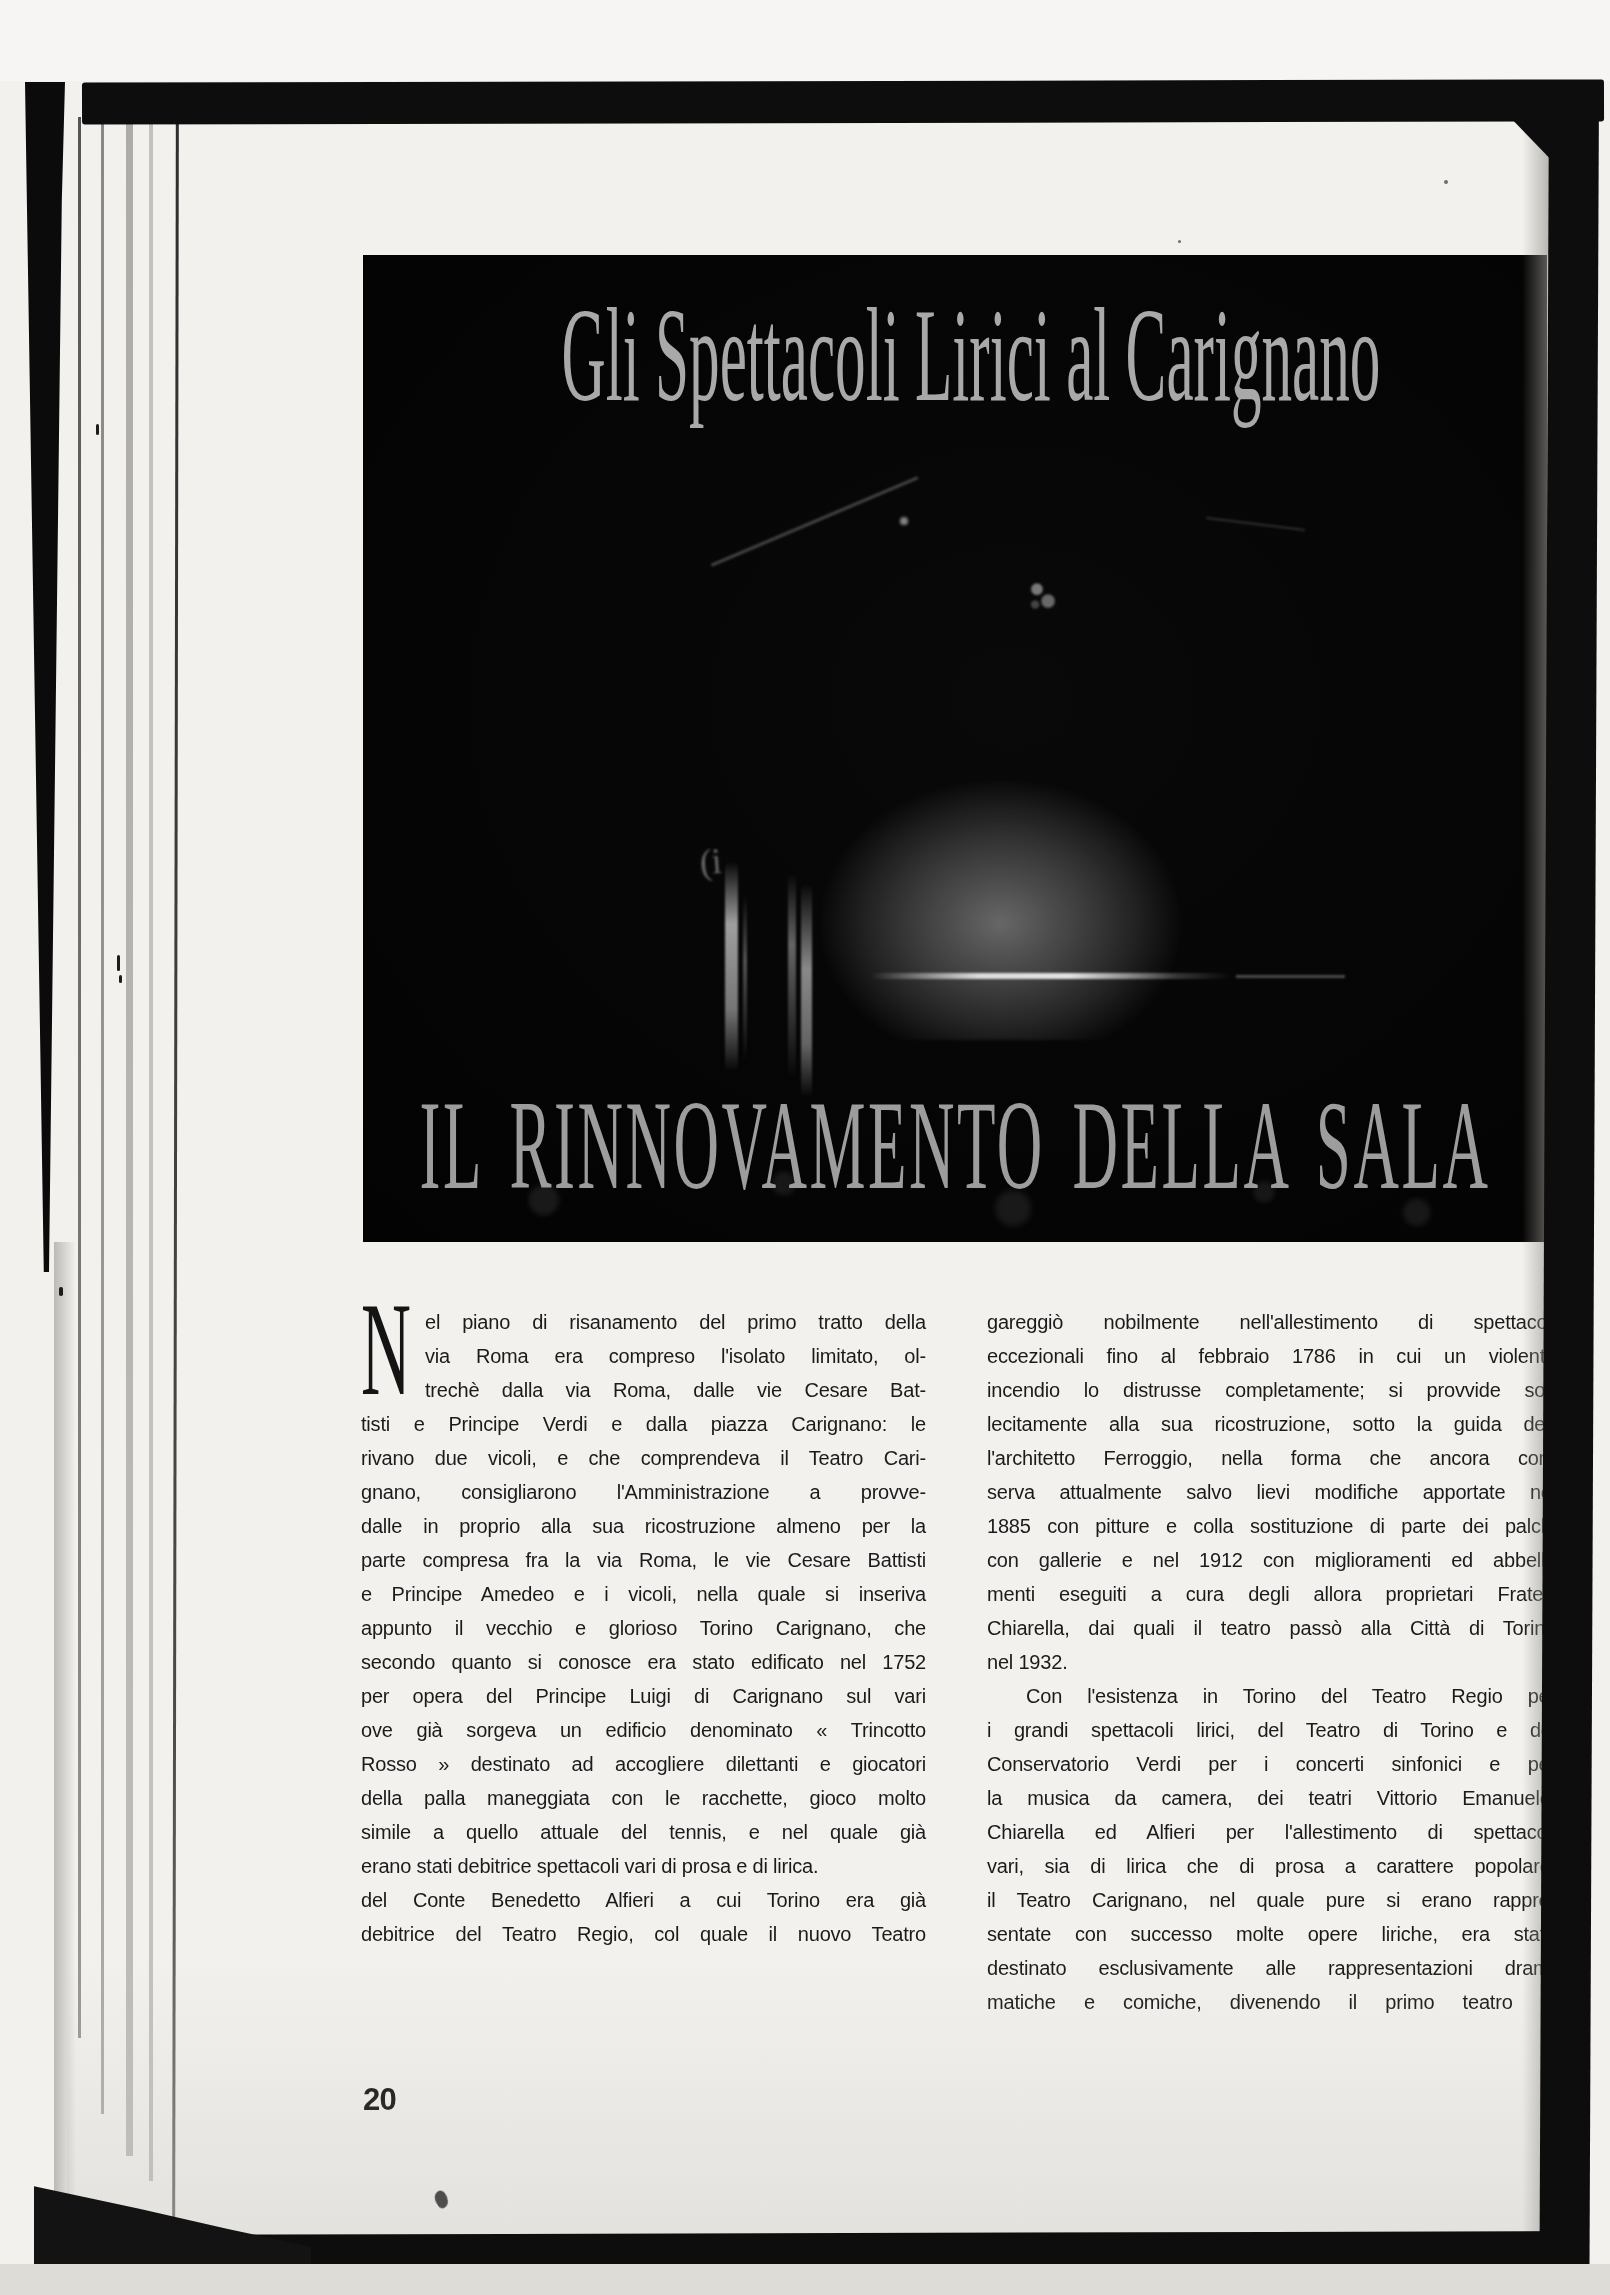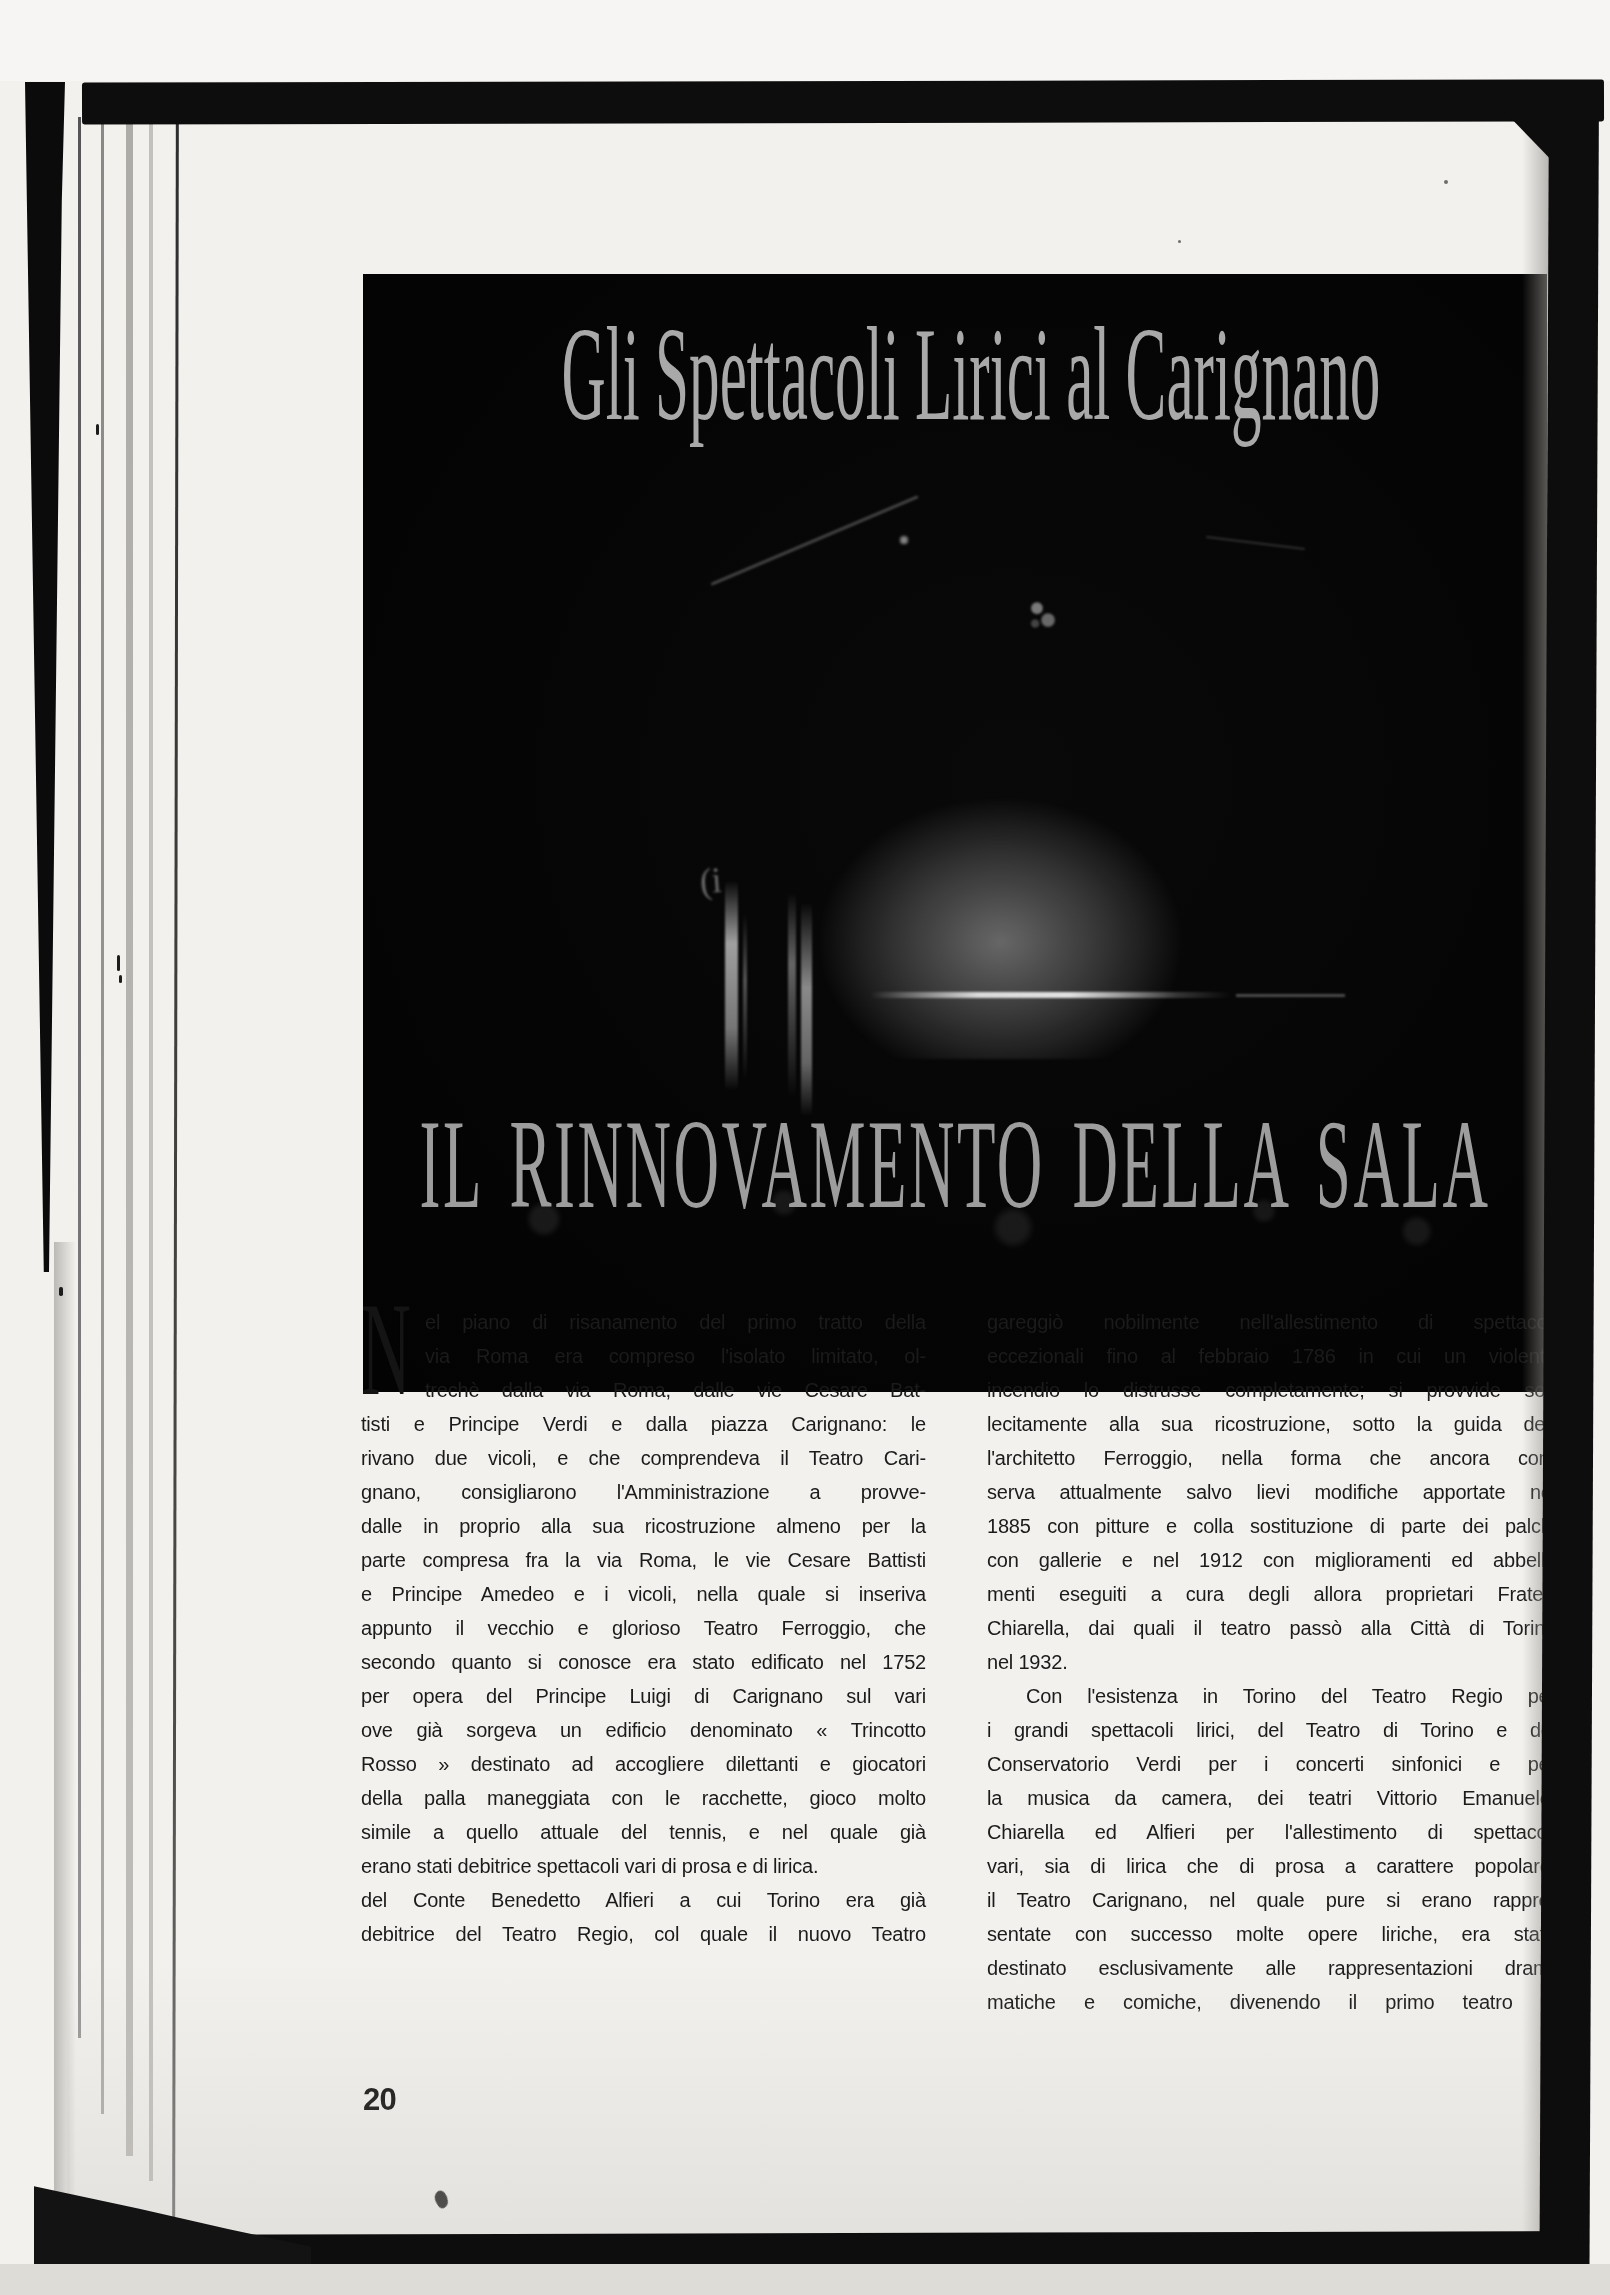--- a/index.html
+++ b/index.html
@@ -24,21 +24,21 @@
   .sline{position:absolute;top:117px;}
   .sl1{left:78px;width:2.5px;height:1921px;background:linear-gradient(#555,#777 60%,#999);}
   .sl2{left:101px;width:3.4px;height:1997px;background:linear-gradient(#888,#9a9a98 70%,#b0aeaa);}
   .sl3{left:126px;width:6.7px;height:2039px;background:linear-gradient(#9c9a97,#b3b1ad);opacity:.8;}
   .sl4{left:149px;width:4.2px;height:2064px;background:#b7b5b1;opacity:.8;}
   .sl5{left:174px;width:2.5px;height:2114px;background:linear-gradient(#2e2e2e,#4a4a48 75%,#777);transform:rotate(.1deg);}
   .sl-soft{left:54px;width:22px;height:990px;top:1242px;background:linear-gradient(90deg,rgba(120,118,114,.45),rgba(120,118,114,0));}
   .dash{position:absolute;background:#1d1d1d;border-radius:1.7px;}
 
   
-  .photo{left:363px;top:274px;width:1184px;height:1118px;background:radial-gradient(ellipse at 55% 45%,#090909 0%,#050505 60%,#030303 100%);overflow:hidden;}
+  .photo{left:363px;top:255px;width:1184px;height:987px;background:radial-gradient(ellipse at 55% 45%,#090909 0%,#050505 60%,#030303 100%);overflow:hidden;}
   .ph-title{position:absolute;white-space:nowrap;color:var(--title-gray,#a9a9a9);font-family:"Liberation Serif","DejaVu Serif",serif;filter:blur(0.3px);}
   .ph-title-top{left:50%;top:34px;font-size:133px;line-height:1;transform:translateX(-50%) translateX(16px) scaleX(.46);}
   .ph-title-bottom{left:50%;top:828px;font-size:126px;line-height:1;letter-spacing:.04em;word-spacing:.15em;color:#9d9d9d;transform:translateX(-50%) scaleX(.5);}
   .ph-el{position:absolute;pointer-events:none;}
   .arc1{left:339px;top:265px;width:225px;height:2.5px;background:rgba(195,195,195,.32);transform:rotate(-23deg);filter:blur(1px);border-radius:1.7px;}
   .arc2{left:843px;top:268px;width:99px;height:1.7px;background:rgba(190,190,190,.22);transform:rotate(7deg);filter:blur(0.8px);}
   .speck-a{left:537px;top:262px;width:8.4px;height:7.6px;border-radius:50%;background:rgba(230,230,230,.55);filter:blur(1.7px);}
   .ornament{left:661px;top:324px;width:37px;height:34px;background:
       radial-gradient(circle at 35% 30%,rgba(215,215,215,.55) 0 5px,transparent 6.7px),
       radial-gradient(circle at 65% 65%,rgba(200,200,200,.5) 0 5.9px,transparent 7.6px),
@@ -119,21 +119,21 @@
   <div class="col col1">
       <div class="line"><span class="dropcap">N</span>el piano di risanamento del primo tratto della</div>
       <div class="line">via Roma era compreso l'isolato limitato, ol-</div>
       <div class="line">trechè dalla via Roma, dalle vie Cesare Bat-</div>
       <div class="line">tisti e Principe Verdi e dalla piazza Carignano: le</div>
       <div class="line">rivano due vicoli, e che comprendeva il Teatro Cari-</div>
       <div class="line">gnano, consigliarono l'Amministrazione a provve-</div>
       <div class="line">dalle in proprio alla sua ricostruzione almeno per la</div>
       <div class="line">parte compresa fra la via Roma, le vie Cesare Battisti</div>
       <div class="line">e Principe Amedeo e i vicoli, nella quale si inseriva</div>
-      <div class="line">appunto il vecchio e glorioso Teatro Ferroggio, che</div>
+      <div class="line">appunto il vecchio e glorioso Torino Carignano, che</div>
       <div class="line">secondo quanto si conosce era stato edificato nel 1752</div>
       <div class="line">per opera del Principe Luigi di Carignano sul vari</div>
       <div class="line">ove già sorgeva un edificio denominato « Trincotto</div>
       <div class="line">Rosso » destinato ad accogliere dilettanti e giocatori</div>
       <div class="line">della palla maneggiata con le racchette, gioco molto</div>
       <div class="line">simile a quello attuale del tennis, e nel quale già</div>
       <div class="line noj">erano stati debitrice spettacoli vari di prosa e di lirica.</div>
       <div class="line">del Conte Benedetto Alfieri a cui Torino era già</div>
       <div class="line">debitrice del Teatro Regio, col quale il nuovo Teatro</div>
     </div>

